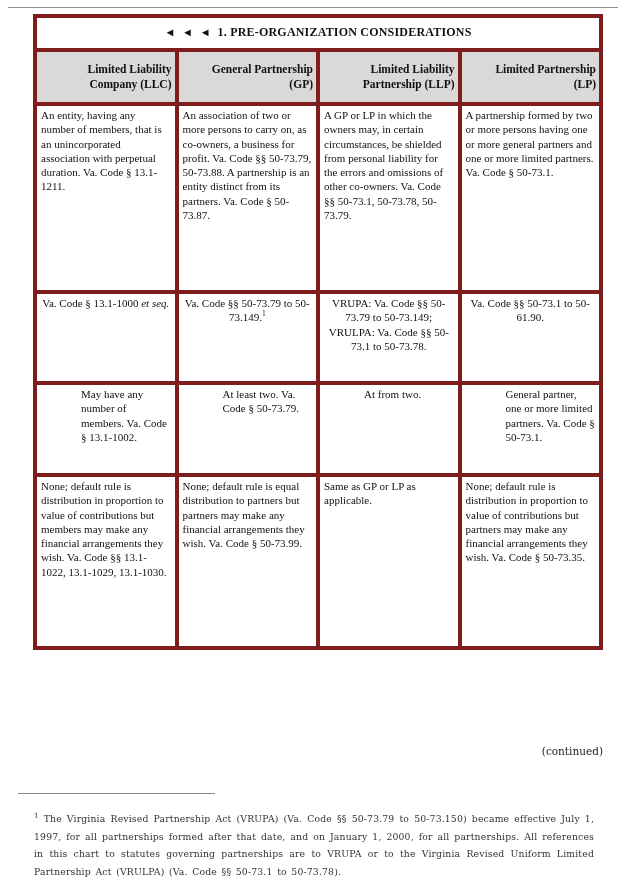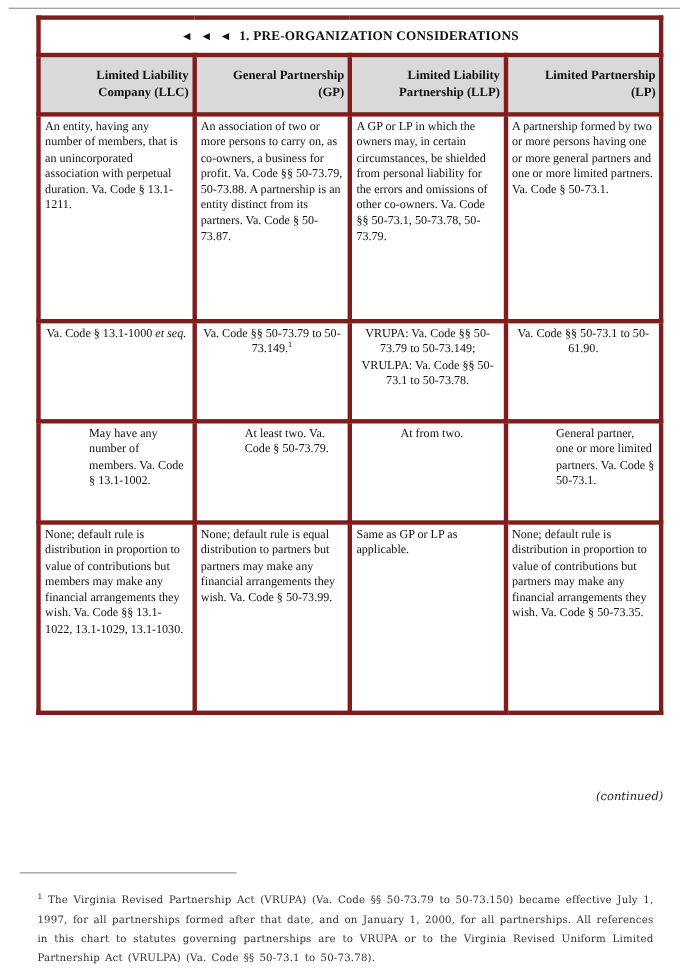--- a/index.html
+++ b/index.html
@@ -35,22 +35,22 @@
   tr.r0 td { height:180px; }
   tr.r1 td { height:83px;text-align:center; }
   tr.r2 td { height:84px;padding-left:44px; }
   tr.r3 td { height:104px; }
   tr.r4 td { height:165px; }
 
   .it { font-style:italic; }
   sup.fnm { font-size:7.5px; line-height:0; vertical-align:super; }
 
   .continued {
-    position:absolute; top:718px; right:22px;
-    font-family:"DejaVu Serif", serif; font-style:italic; font-size:10.5px; color:#222;
+    position:absolute; top:745px; right:22px;
+    font-family:"DejaVu Serif", serif; font-size:10.5px; color:#222;
   }
 
   .footnote { position:absolute; top:793px; left:18px; width:592px; }
   .fn-rule { width:197px; height:1px; background:#8a8a8a; margin:0 0 8px 0; }
   .fn-text {
     margin:16px; text-align:justify; font-family:"DejaVu Serif", serif;
     font-size:9.3px; line-height:17.5px; word-spacing:1.5px; letter-spacing:0.15px; color:#333;
   }
   .fn-text sup { font-size:7px; line-height:0; }
 </style>

